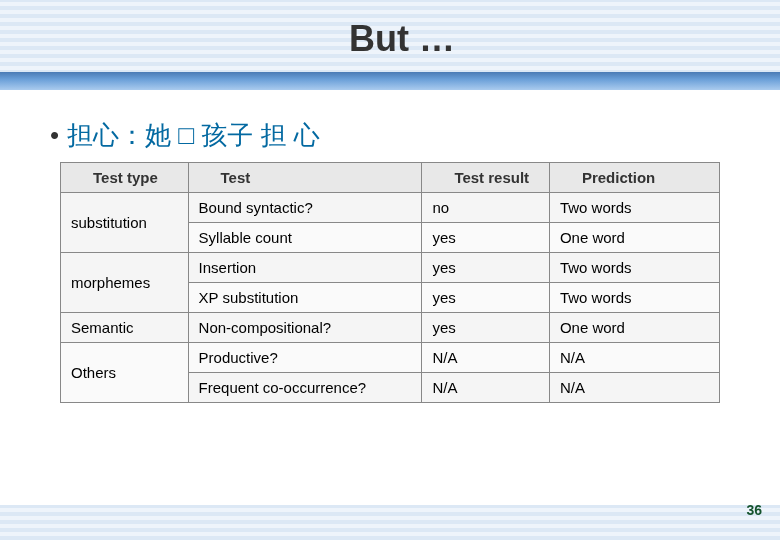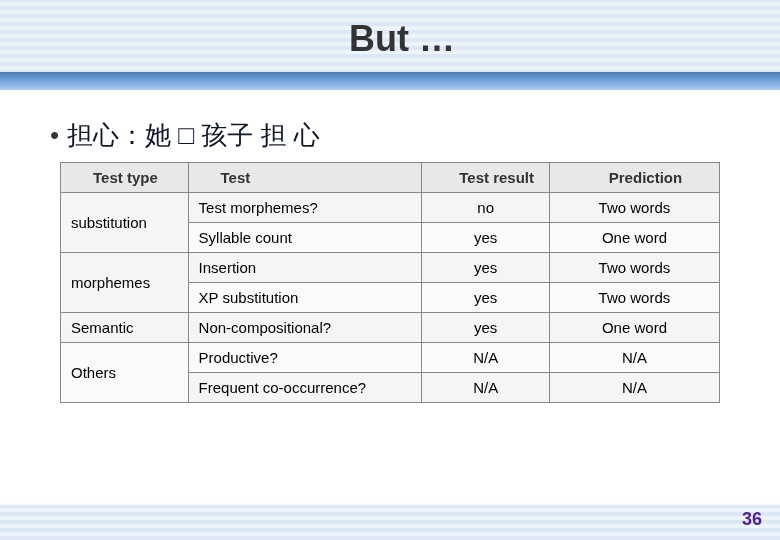--- a/index.html
+++ b/index.html
@@ -55,21 +55,21 @@
       left: 50px;
       font-size: 26px;
       color: #333;
       display: flex;
       align-items: center;
       gap: 8px;
     }
 
     .bullet-text {
       font-size: 26px;
-      color: #0f172a;
+      color: #0369a1;
     }
 
     
     .table-container {
       position: absolute;
       top: 162px;
       left: 60px;
       width: 660px;
     }
 
@@ -99,29 +99,29 @@
 
     tbody tr:nth-child(even) td {
       background: #fafafa;
     }
 
     .col-testtype { width: 120px; }
     .col-test { width: 220px; }
     .col-result { width: 120px; }
     .col-prediction { width: 160px; }
 
-    .center { text-align: center; }
+    .center { }
 
     
     .page-number {
       position: absolute;
-      bottom: 10px;
+      bottom: 22px;
       right: 18px;
-      font-size: 18px;
-      color: #4c1d95;
+      font-size: 14px;
+      color: #14532d;
       font-weight: bold;
     }
 
     
     .bottom-stripe {
       position: absolute;
       bottom: 0;
       left: 0;
       width: 100%;
       height: 35px;
@@ -154,21 +154,21 @@
         <th class="col-testtype">Test type</th>
         <th class="col-test">Test</th>
         <th class="col-result center">Test result</th>
         <th class="col-prediction center">Prediction</th>
       </tr>
     </thead>
     <tbody>
 
       <tr>
         <td rowspan="2">substitution</td>
-        <td>Test morphemes?</td>
+        <td>Bound syntactic?</td>
         <td class="center">no</td>
         <td class="center">Two words</td>
       </tr>
       <tr>
         <td>Syllable count</td>
         <td class="center">yes</td>
         <td class="center">One word</td>
       </tr>
 
       <tr>

